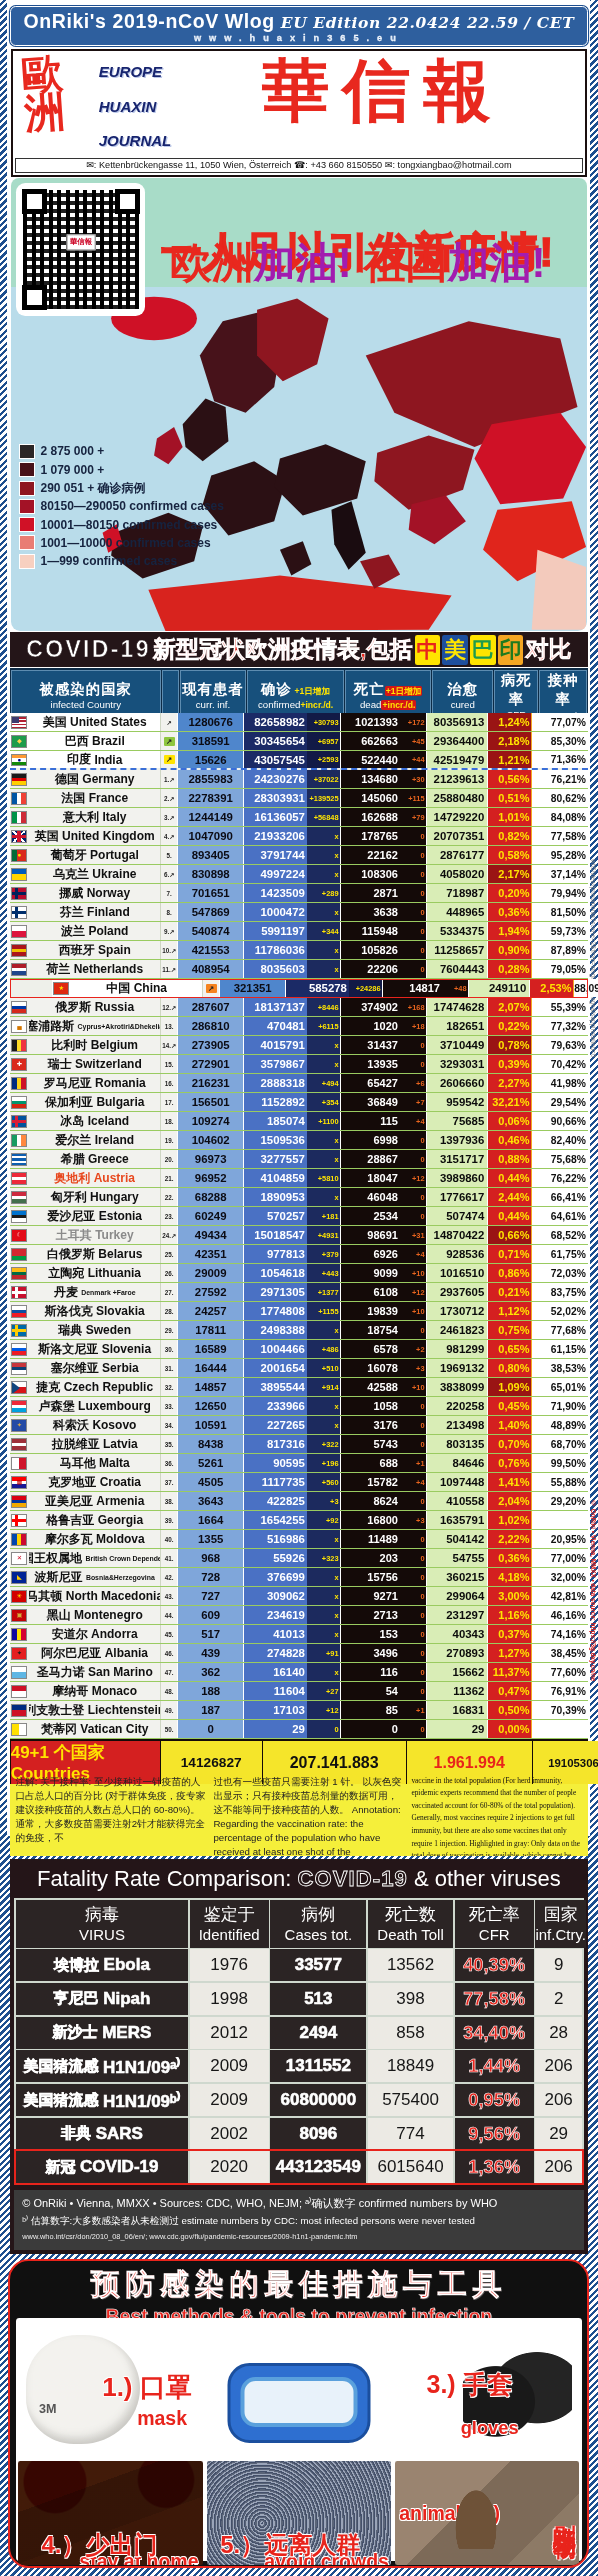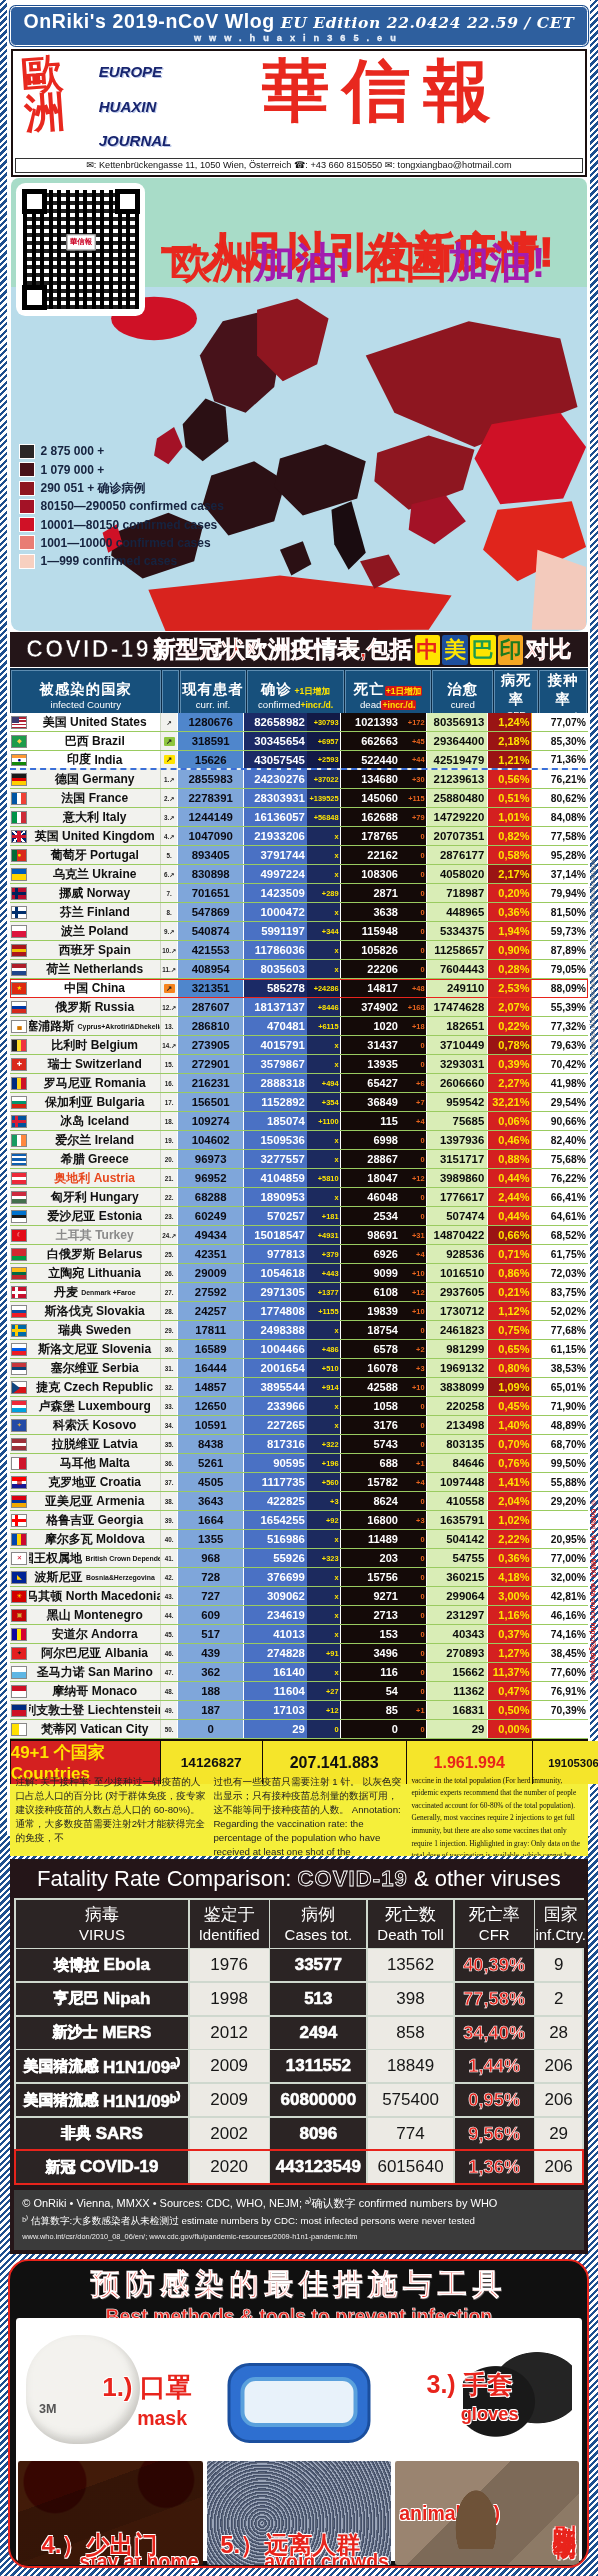--- a/index.html
+++ b/index.html
@@ -94,21 +94,21 @@
   .cdead .inc { width:26px; color:#e8641e; font-size:7.4px; font-weight:bold; display:flex; align-items:center; justify-content:flex-end; padding-right:1.7px;}
   .ccured { background:#d9edb6; color:#0c0c0c; font-size:11.4px; font-weight:bold; display:flex; align-items:center; justify-content:flex-end; padding-right:2.9px; border-left:1.1px solid #fff;}
   .ccfr { background:#d42020; color:#ffe400; font-size:11px; font-weight:bold; display:flex; align-items:center; justify-content:flex-end; padding-right:1.7px; border-left:1.1px solid #fff;}
   .ccfr.dark { background:#9a1414; }
   .cvacc { background:#fff; color:#101010; font-size:10.3px; font-weight:bold; display:flex; align-items:center; justify-content:flex-end; padding-right:2.3px; border-left:1.7px solid #f5a623;}
   .r-top .cname,.r-top .cf { background:#fff; }
   .r-top .ccur { background:#4f86cc; }
   .r-top .cconf { background:#1b2a66; }
   .r-top .cconf .inc { background:#121a46; }
   .sep-after { border-bottom:2.3px dashed #3a6fd8; }
-  .r-cn { outline:1.7px solid #e8241c; outline-offset:-1.7px; z-index:3;}
+  .r-cn { outline:1.7px solid #e8241c; outline-offset:-1.7px; z-index:3;padding-left:42px;}
   .r-austria .cname { color:#e8481e; }
   .r-gray .cname { color:#8a8a8a; }
   .rankbg { border-radius:1.1px; padding:0 2.3px; font-size:7.4px; }
 
   .totals { display:grid; grid-template-columns:150px 102px 144px 126px 89px 44px 1fr; height:26px; border-top:2.3px solid #140a08; }
   .totals>div { display:flex; align-items:center; justify-content:center; font-weight:bold; border-left:1.7px solid #140a08; }
   .tl { background:#d42020; color:#ffe400; font-size:17px; }
   .ty { background:#f5e52a; color:#111; }
   .t-conf { font-size:16px; } .t-curr{ font-size:13.7px;} .t-dead { color:#e8241c; font-size:16px;} .t-cured{font-size:11.4px;}
 
@@ -152,21 +152,21 @@
   .gog-art { position:absolute; left:50%; top:45px; transform:translateX(-50%); width:143px; height:80px; background:#2e6fd0; border-radius:22px; border:3.4px solid #1b4f9e;}
   .gog-art::after { content:""; position:absolute; left:10.3px; right:10.3px; top:11.4px; bottom:12.6px; background:#e8f2fa; border-radius:15px; border:4.6px solid #5aa0dc;}
   .glv-art { position:absolute; right:9.2px; top:15px; width:109px; height:114px;
      background: radial-gradient(ellipse at 30% 60%, #191919 36%, transparent 37%),
                  radial-gradient(ellipse at 68% 48%, #242424 42%, transparent 43%), #fff; border-radius:4.6px;}
   .p1n { position:absolute; left:86px; top:12.6px; font-size:26px;}
   .p1e { position:absolute; left:121px; top:49px; font-size:19.5px;}
   .p2e { position:absolute; left:50%; transform:translateX(-50%); top:17px; font-size:19.5px;}
   .p2n { position:absolute; left:50%; transform:translateX(-50%); top:121px; font-size:24px; white-space:nowrap;}
   .p3n { position:absolute; right:69px; top:10.3px; font-size:25px; white-space:nowrap;}
-  .p3e { position:absolute; right:63px; top:45px; font-size:18.3px;}
+  .p3e { position:absolute; right:63px; top:59px; font-size:18.3px;}
   .p6a { position:absolute; right:13.7px; top:125px; font-size:17px; white-space:nowrap;}
   .prow2 { display:flex; height:104px; gap:3.4px; padding:0 2.3px; }
   .photo { flex:1; position:relative; border-radius:2.3px; overflow:hidden;}
   .ph-home { background:linear-gradient(160deg,#8a5a33 0 30%,#6e452a 30% 60%,#7d4f2e 60%),radial-gradient(circle at 20% 20%,#d43a2a 18%,transparent 19%),radial-gradient(circle at 80% 18%,#d43a2a 16%,transparent 17%); background-blend-mode:multiply; background-color:#7a4c2c;}
   .ph-crowd { background:repeating-radial-gradient(circle at 30% 60%, #44506a 0 1.1px, #9aa4b8 1.1px 2.3px, #5a6478 2.3px 3.4px), #7782a0;}
   .ph-deer { background:linear-gradient(135deg,#9a8470 0 40%,#7d6a58 40% 75%,#8d7a66 75%), #8d7a66;}
   .ph-deer::after { content:""; position:absolute; left:30%; top:18%; width:52px; height:69px; background:radial-gradient(ellipse at 50% 70%, #6e5238 55%, transparent 56%); }
   .phl1 { position:absolute; font-size:19.5px; }
   .phl2 { position:absolute; font-size:24px; white-space:nowrap; }
   .vert6 { position:absolute; right:3.4px; top:5.7px; writing-mode:vertical-rl; font-size:23px; line-height:1; letter-spacing:2.3px;}

